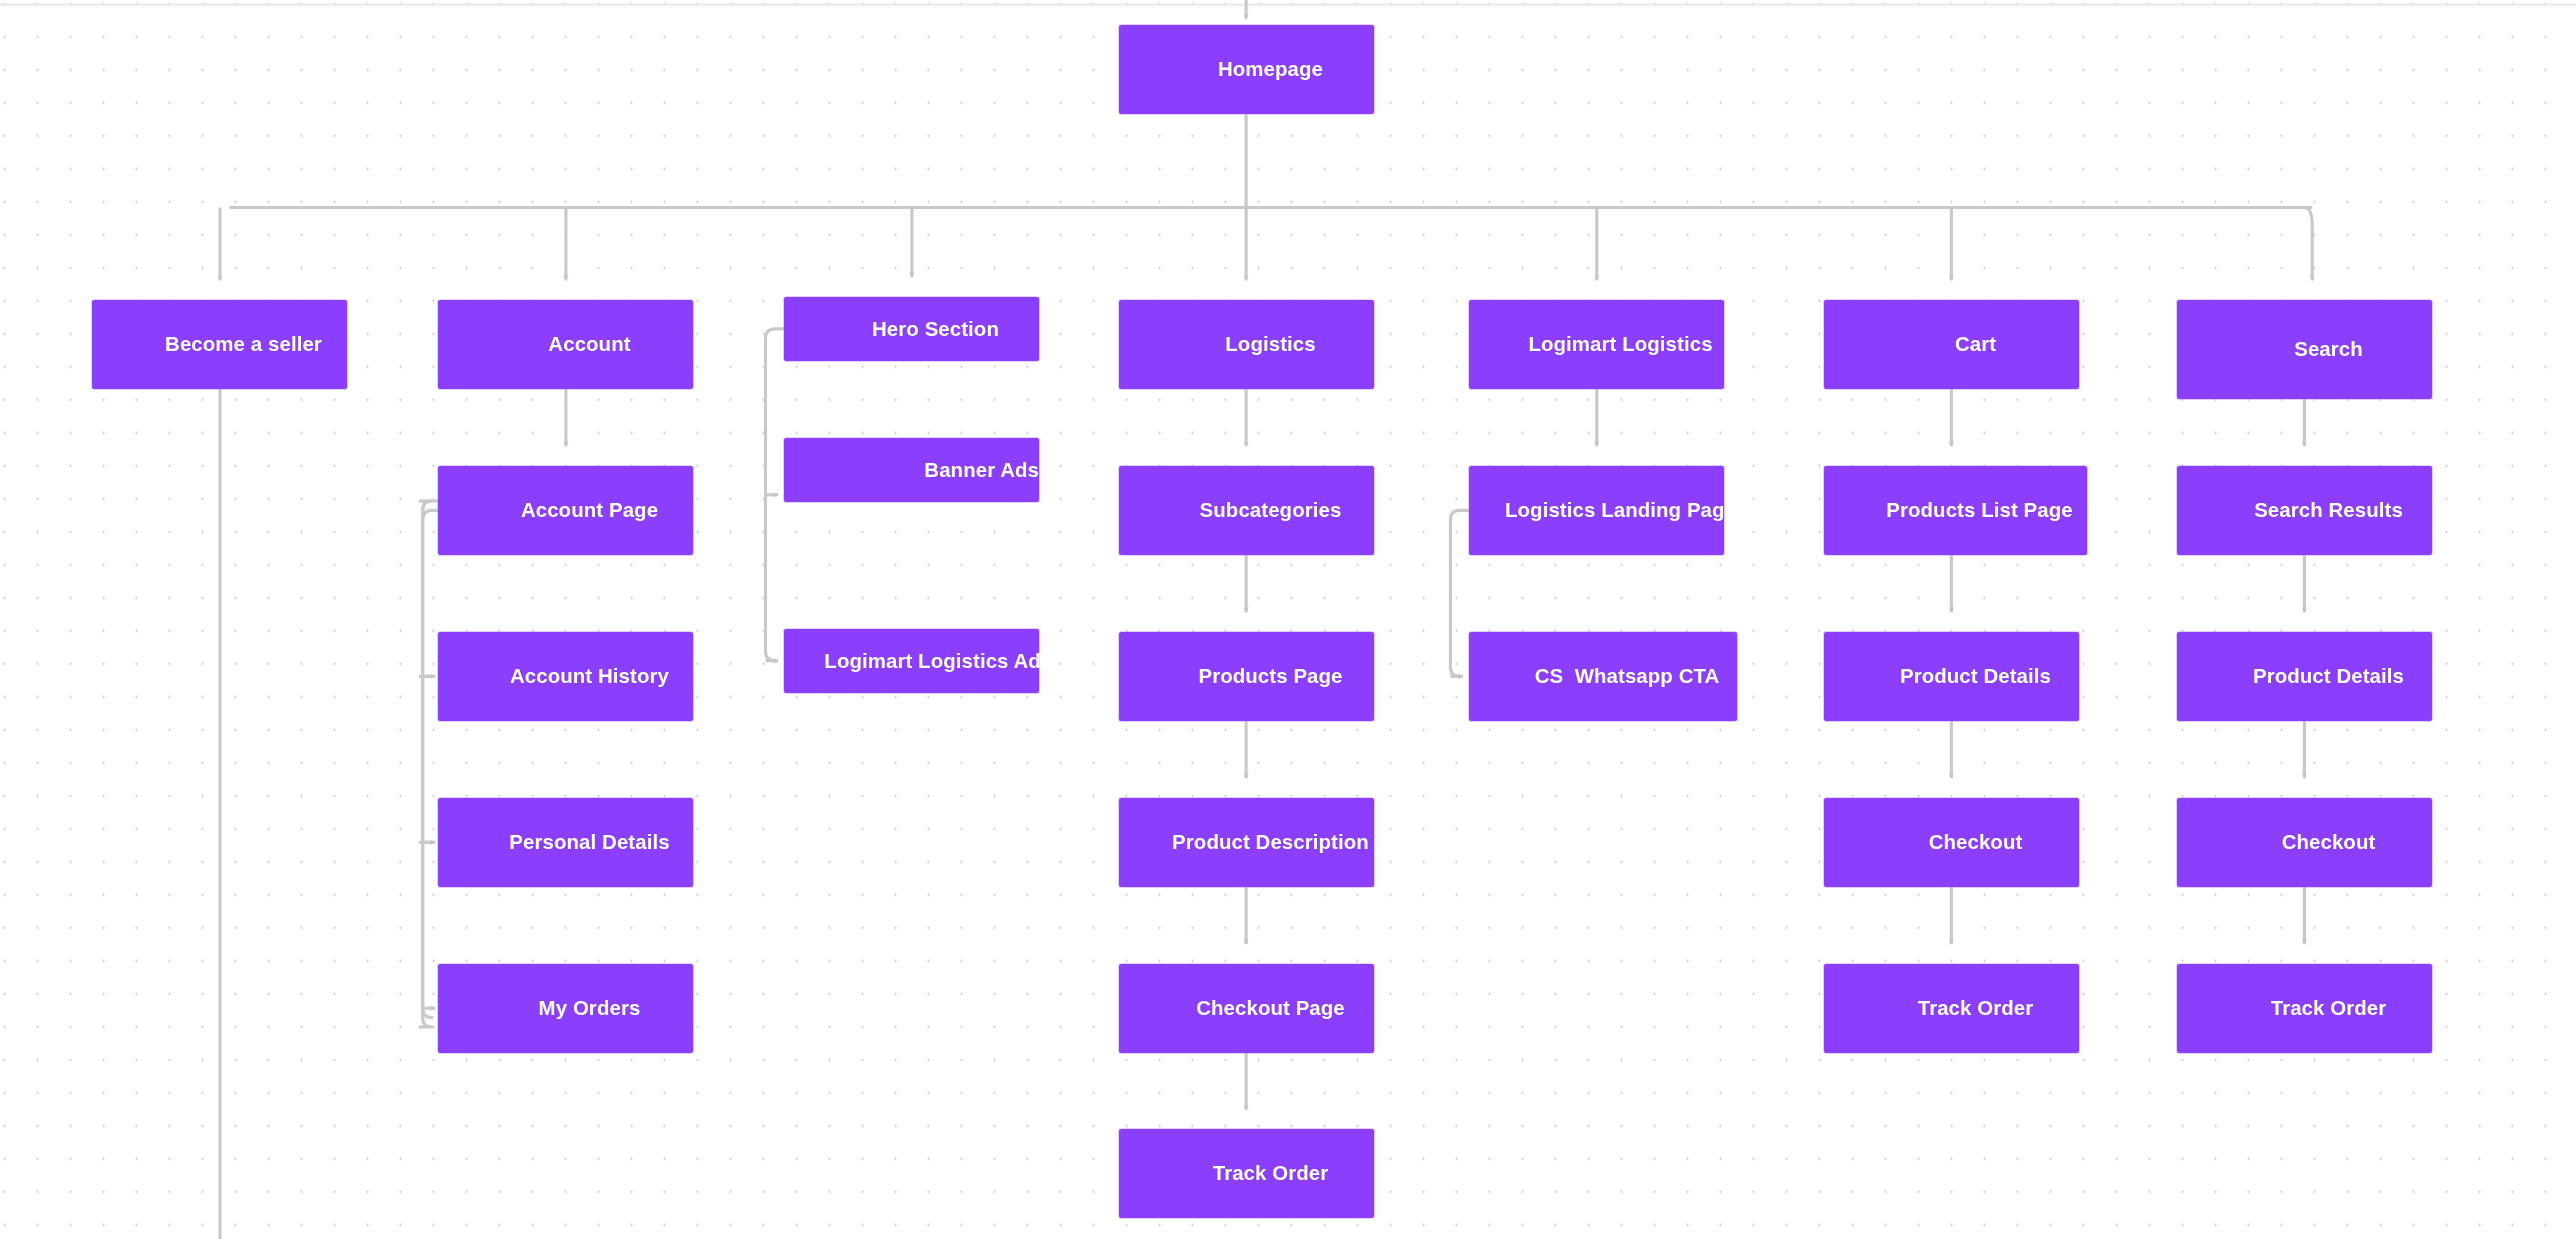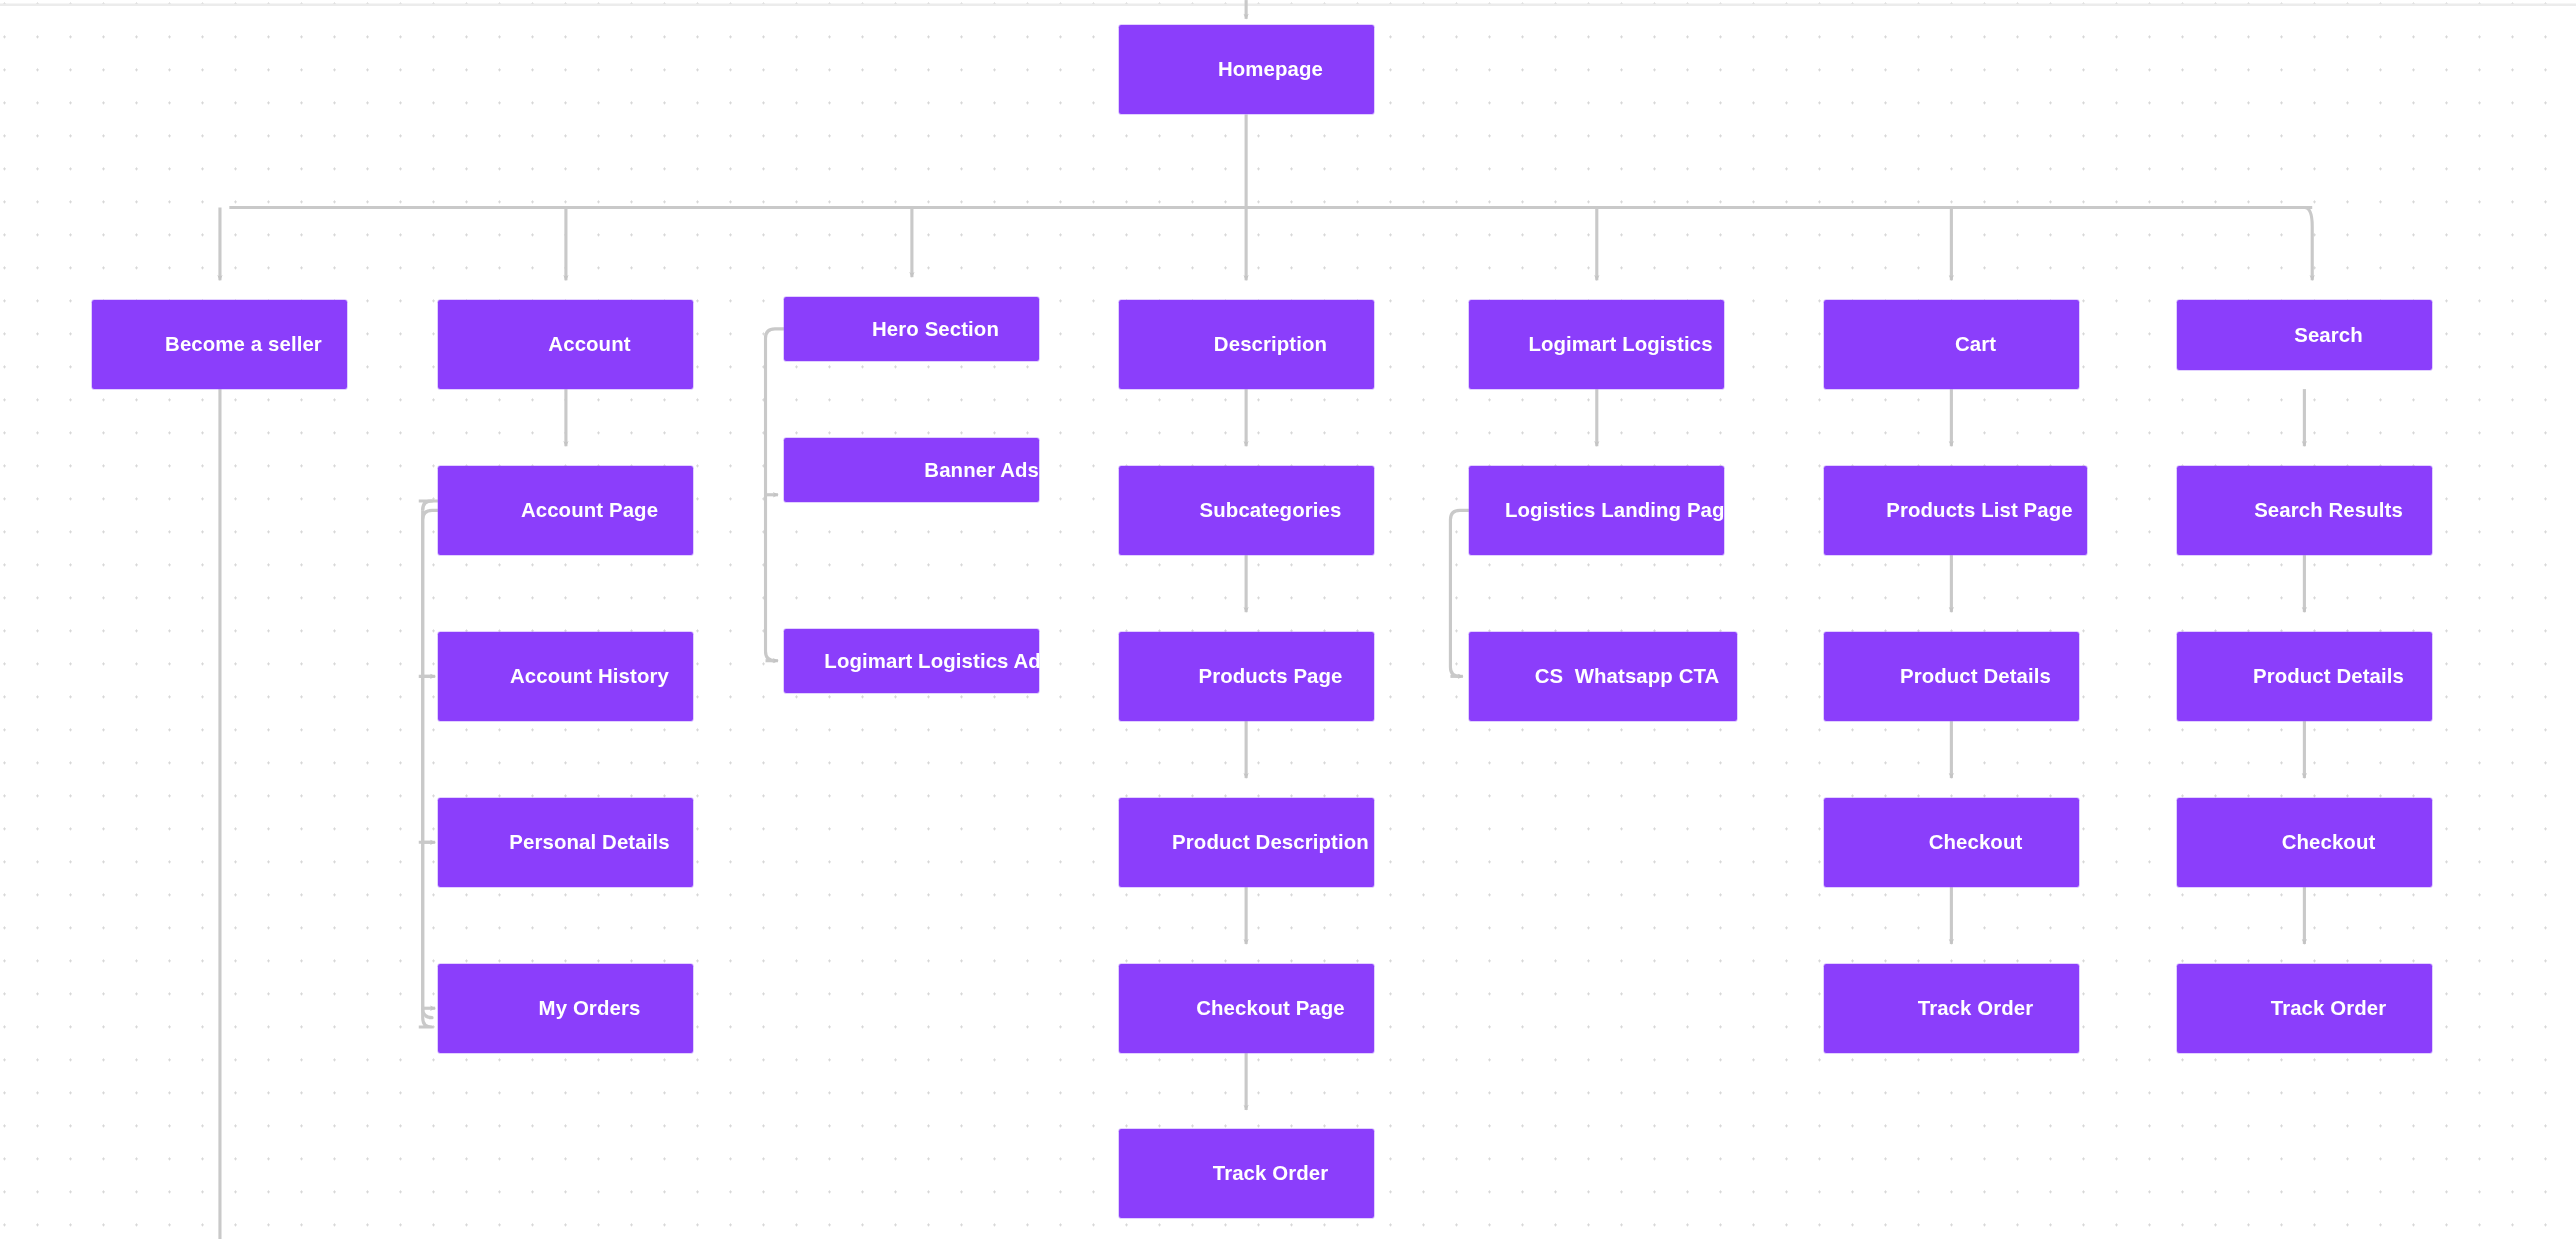--- a/index.html
+++ b/index.html
@@ -142,21 +142,21 @@
       <div class="node" style="left: 784px; top: 297px; width: 255px; height: 64px; background: rgb(139, 62, 251); color: rgb(255, 255, 255);">
         <span class="node-label">Hero Section</span>
       </div>
       <div class="node" style="left: 784px; top: 438px; width: 255px; height: 64px; background: rgb(139, 62, 251); color: rgb(255, 255, 255); justify-content: flex-end;">
         <span class="node-label">Banner Ads</span>
       </div>
       <div class="node" style="left: 784px; top: 629px; width: 255px; height: 64px; background: rgb(139, 62, 251); color: rgb(255, 255, 255);">
         <span class="node-label">Logimart Logistics Ad.</span>
       </div>
       <div class="node" style="left: 1119px; top: 300px; width: 255px; height: 89px; background: rgb(139, 62, 251); color: rgb(255, 255, 255);">
-        <span class="node-label">Description</span>
+        <span class="node-label">Logistics</span>
       </div>
       <div class="node" style="left: 1119px; top: 466px; width: 255px; height: 89px; background: rgb(139, 62, 251); color: rgb(255, 255, 255);">
         <span class="node-label">Subcategories</span>
       </div>
       <div class="node" style="left: 1119px; top: 632px; width: 255px; height: 89px; background: rgb(139, 62, 251); color: rgb(255, 255, 255);">
         <span class="node-label">Products Page</span>
       </div>
       <div class="node" style="left: 1119px; top: 798px; width: 255px; height: 89px; background: rgb(139, 62, 251); color: rgb(255, 255, 255);">
         <span class="node-label">Product Description</span>
       </div>
@@ -183,21 +183,21 @@
       </div>
       <div class="node" style="left: 1824px; top: 632px; width: 255px; height: 89px; background: rgb(139, 62, 251); color: rgb(255, 255, 255);">
         <span class="node-label">Product Details</span>
       </div>
       <div class="node" style="left: 1824px; top: 798px; width: 255px; height: 89px; background: rgb(139, 62, 251); color: rgb(255, 255, 255);">
         <span class="node-label">Checkout</span>
       </div>
       <div class="node" style="left: 1824px; top: 964px; width: 255px; height: 89px; background: rgb(139, 62, 251); color: rgb(255, 255, 255);">
         <span class="node-label">Track Order</span>
       </div>
-      <div class="node" style="left: 2177px; top: 300px; width: 255px; height: 70px; background: rgb(139, 62, 251); color: rgb(255, 255, 255);">
+      <div class="node" style="left: 2177px; top: 300px; width: 255px; height: 99px; background: rgb(139, 62, 251); color: rgb(255, 255, 255);">
         <span class="node-label">Search</span>
       </div>
       <div class="node" style="left: 2177px; top: 466px; width: 255px; height: 89px; background: rgb(139, 62, 251); color: rgb(255, 255, 255);">
         <span class="node-label">Search Results</span>
       </div>
       <div class="node" style="left: 2177px; top: 632px; width: 255px; height: 89px; background: rgb(139, 62, 251); color: rgb(255, 255, 255);">
         <span class="node-label">Product Details</span>
       </div>
       <div class="node" style="left: 2177px; top: 798px; width: 255px; height: 89px; background: rgb(139, 62, 251); color: rgb(255, 255, 255);">
         <span class="node-label">Checkout</span>

